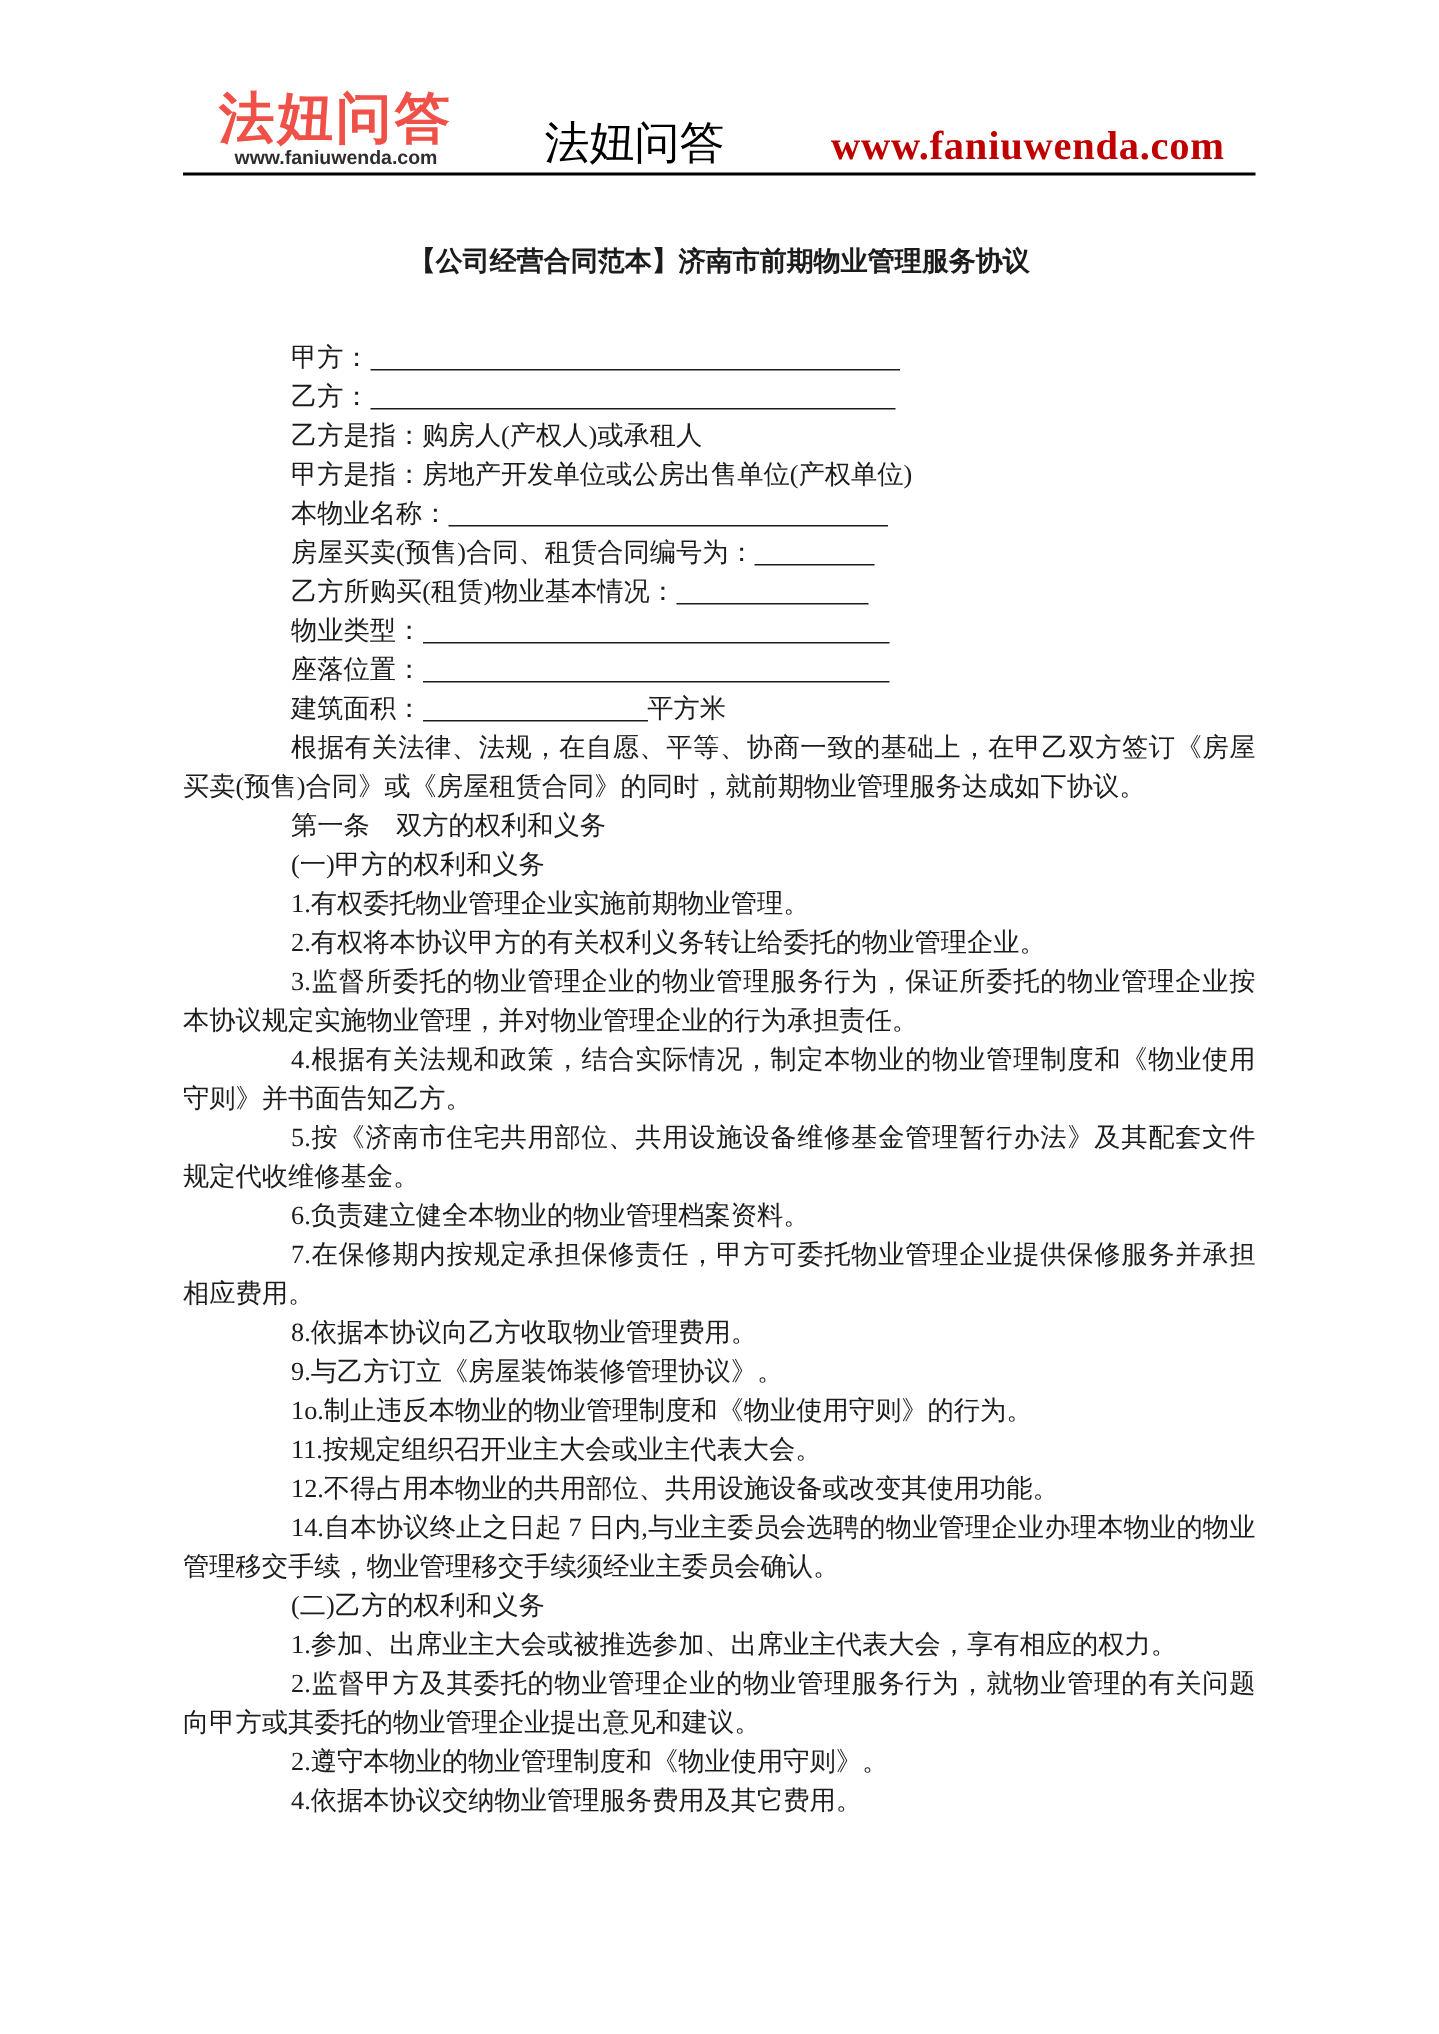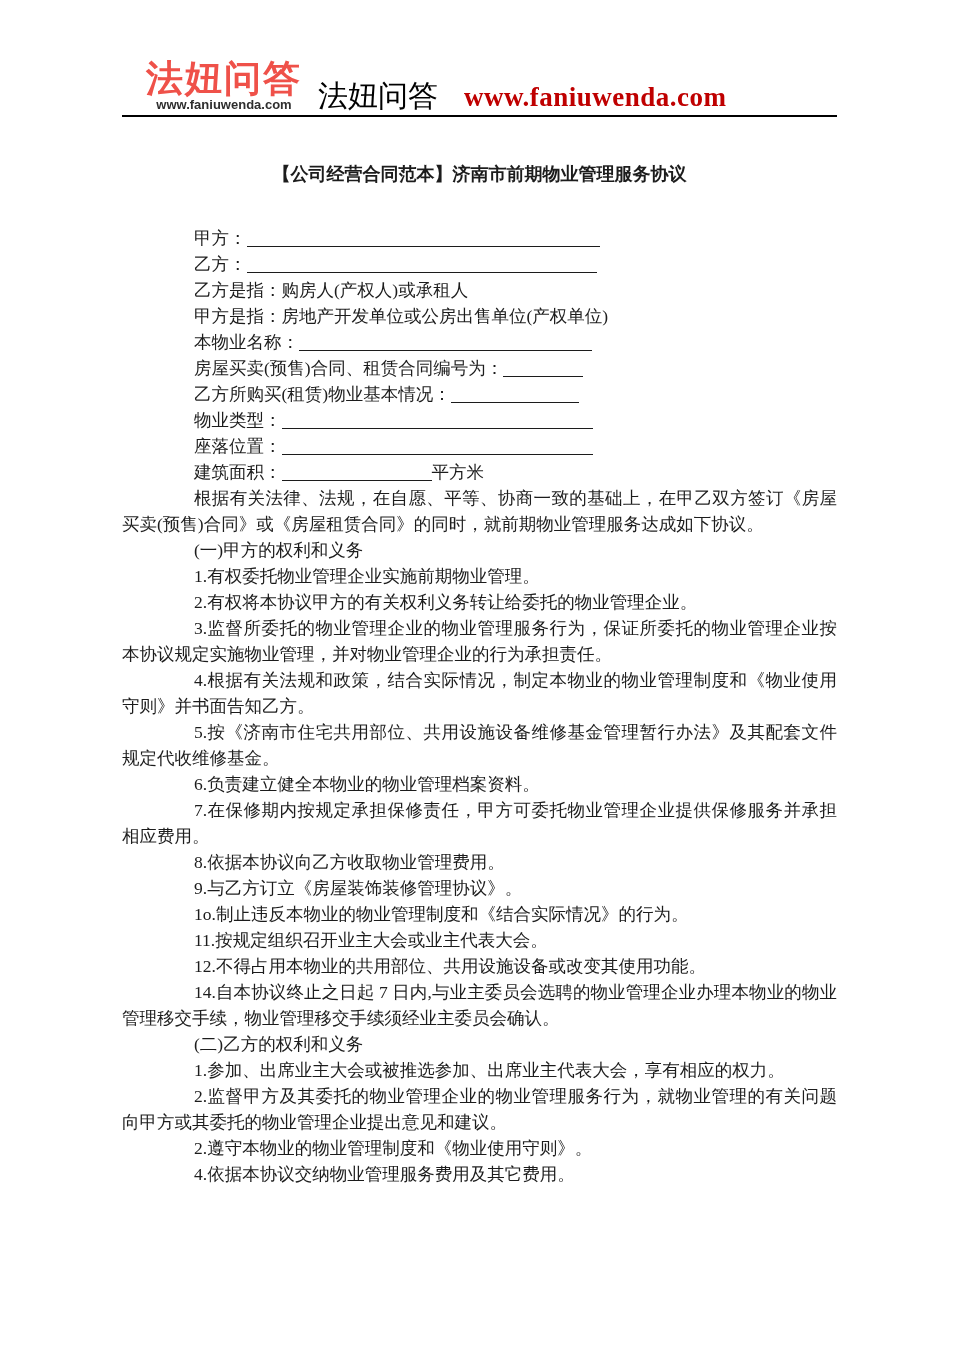--- a/index.html
+++ b/index.html
@@ -14,20 +14,21 @@
     font-family:"Liberation Serif","DejaVu Serif",serif;
     color:var(--ink);
     overflow:hidden;
   }
   .page{position:relative;width:959px;height:1356px;background:#fff;}
 
   
   .site-header{
     display:flex;align-items:flex-end;
     padding:60px 122px 0 146px;
+    gap:45px;
   }
   .logo{display:flex;flex-direction:column;align-items:center;line-height:1;cursor:pointer;}
   .logo-brand{
     font-family:"Liberation Sans","DejaVu Sans",sans-serif;
     font-weight:bold;font-size:37px;letter-spacing:2px;
     color:var(--logo-red);white-space:nowrap;
   }
   .logo-url{
     font-family:"Liberation Sans","DejaVu Sans",sans-serif;
     font-weight:bold;font-size:13px;letter-spacing:0px;
@@ -87,31 +88,32 @@
         <p class="para"><span>乙方：</span><span class="blank" style="width: 350px;"></span></p>
         <p class="para"><span>乙方是指：购房人(产权人)或承租人</span></p>
         <p class="para"><span>甲方是指：房地产开发单位或公房出售单位(产权单位)</span></p>
         <p class="para"><span>本物业名称：</span><span class="blank" style="width: 293px;"></span></p>
         <p class="para"><span>房屋买卖(预售)合同、租赁合同编号为：</span><span class="blank" style="width: 80px;"></span></p>
         <p class="para"><span>乙方所购买(租赁)物业基本情况：</span><span class="blank" style="width: 128px;"></span></p>
         <p class="para"><span>物业类型：</span><span class="blank" style="width: 311px;"></span></p>
         <p class="para"><span>座落位置：</span><span class="blank" style="width: 311px;"></span></p>
         <p class="para"><span>建筑面积：</span><span class="blank" style="width: 150px;"></span><span>平方米</span></p>
         <p class="para"><span>根据有关法律、法规，在自愿、平等、协商一致的基础上，在甲乙双方签订《房屋买卖(预售)合同》或《房屋租赁合同》的同时，就前期物业管理服务达成如下协议。</span></p>
+        <p class="para"><span>第一条　双方的权利和义务</span></p>
         <p class="para"><span>(一)甲方的权利和义务</span></p>
         <p class="para"><span>1.有权委托物业管理企业实施前期物业管理。</span></p>
         <p class="para"><span>2.有权将本协议甲方的有关权利义务转让给委托的物业管理企业。</span></p>
         <p class="para"><span>3.监督所委托的物业管理企业的物业管理服务行为，保证所委托的物业管理企业按本协议规定实施物业管理，并对物业管理企业的行为承担责任。</span></p>
         <p class="para"><span>4.根据有关法规和政策，结合实际情况，制定本物业的物业管理制度和《物业使用守则》并书面告知乙方。</span></p>
         <p class="para"><span>5.按《济南市住宅共用部位、共用设施设备维修基金管理暂行办法》及其配套文件规定代收维修基金。</span></p>
         <p class="para"><span>6.负责建立健全本物业的物业管理档案资料。</span></p>
         <p class="para"><span>7.在保修期内按规定承担保修责任，甲方可委托物业管理企业提供保修服务并承担相应费用。</span></p>
         <p class="para"><span>8.依据本协议向乙方收取物业管理费用。</span></p>
         <p class="para"><span>9.与乙方订立《房屋装饰装修管理协议》。</span></p>
-        <p class="para"><span>1o.制止违反本物业的物业管理制度和《结合实际情况》的行为。</span></p>
+        <p class="para"><span>1o.制止违反本物业的物业管理制度和《物业使用守则》的行为。</span></p>
         <p class="para"><span>11.按规定组织召开业主大会或业主代表大会。</span></p>
         <p class="para"><span>12.不得占用本物业的共用部位、共用设施设备或改变其使用功能。</span></p>
         <p class="para"><span>14.自本协议终止之日起 7 日内,与业主委员会选聘的物业管理企业办理本物业的物业管理移交手续，物业管理移交手续须经业主委员会确认。</span></p>
         <p class="para"><span>(二)乙方的权利和义务</span></p>
         <p class="para"><span>1.参加、出席业主大会或被推选参加、出席业主代表大会，享有相应的权力。</span></p>
         <p class="para"><span>2.监督甲方及其委托的物业管理企业的物业管理服务行为，就物业管理的有关问题向甲方或其委托的物业管理企业提出意见和建议。</span></p>
         <p class="para"><span>2.遵守本物业的物业管理制度和《物业使用守则》。</span></p>
         <p class="para"><span>4.依据本协议交纳物业管理服务费用及其它费用。</span></p>
       </div>
   </main>

